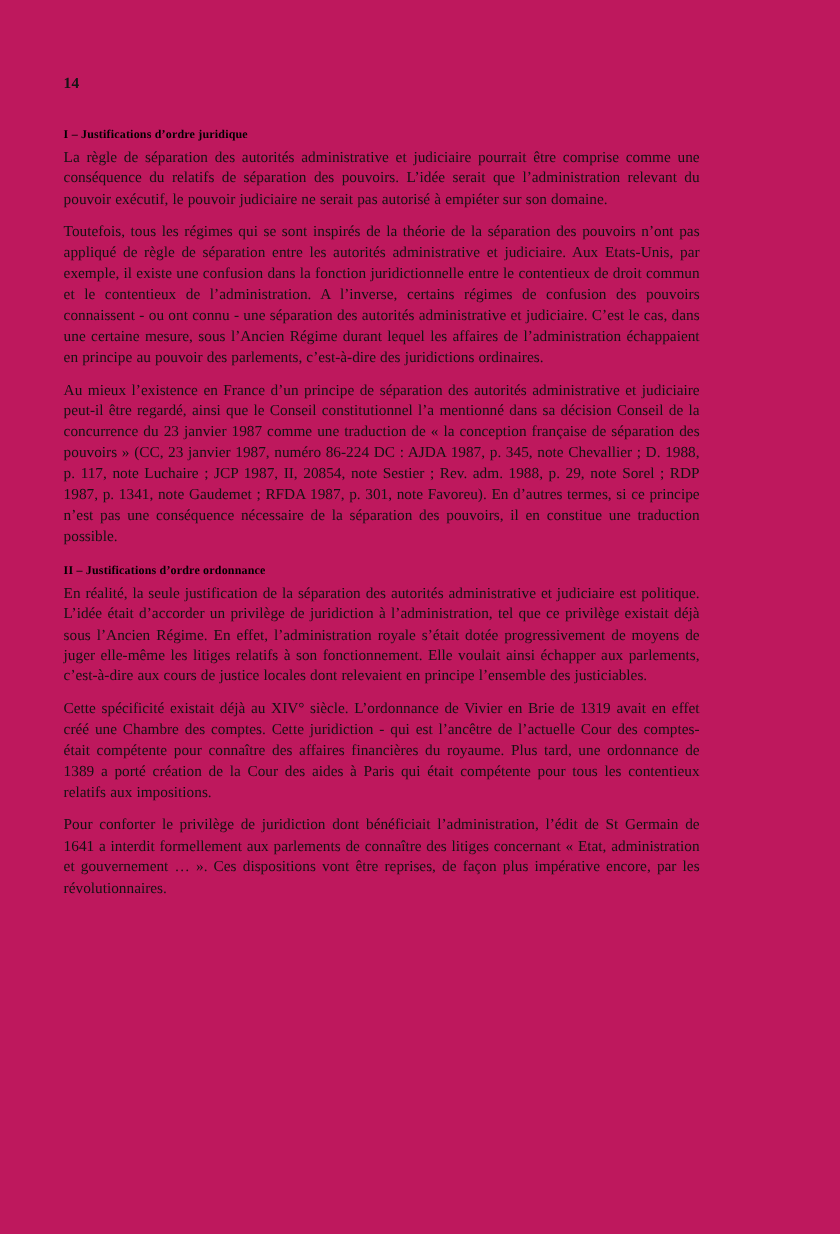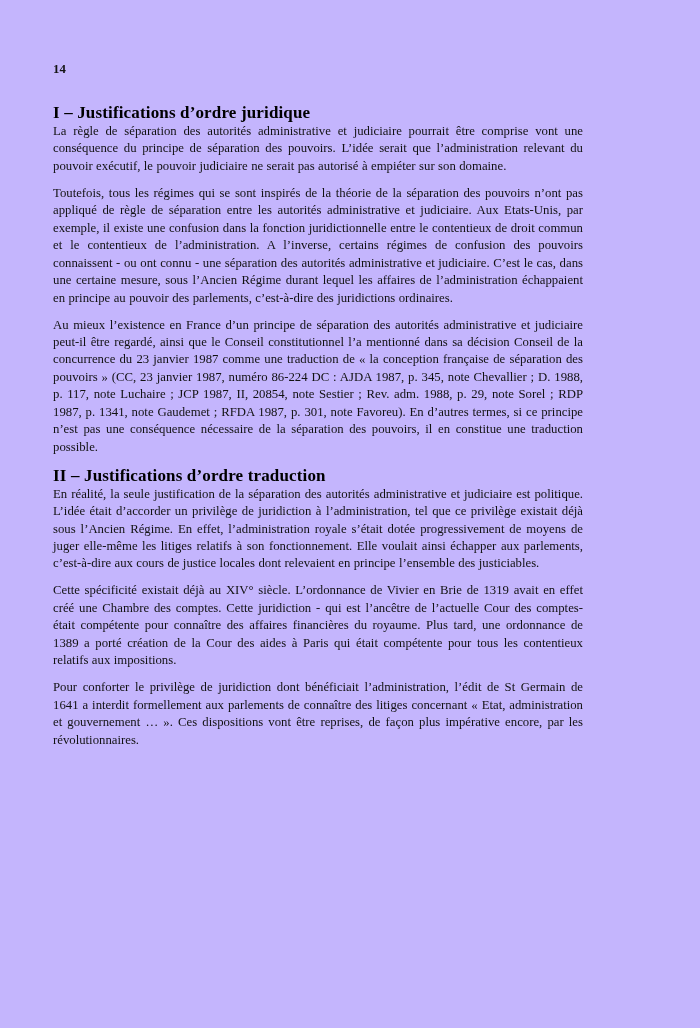--- a/index.html
+++ b/index.html
@@ -14,39 +14,39 @@
     color: #1a1a1a;
     overflow: hidden;
     position: relative;
   }
   .page {
     position: absolute;
     left: 0;
     top: 0;
     width: 700px;
     height: 1028px;
-    background: #c4b5fd;
+    background: #be185d;
   }
   .folio {
     position: absolute;
     left: 53px;
     top: 62px;
     font-size: 12.8px;
     font-weight: 600;
     letter-spacing: 0.2px;
     color: #141414;
   }
   .body-block {
     position: absolute;
     left: 53px;
     top: 103px;
     width: 530px;
   }
   h2.heading {
-    font-size: 17px;
+    font-size: 10px;
     font-weight: bold;
     margin: 0;
     padding: 0;
     line-height: 20px;
     letter-spacing: 0.15px;
     color: #000000;
   }
   .heading-1 {
     margin-bottom: 14px;
   }
@@ -73,27 +73,27 @@
 <body>
 
 <div class="page">
 
   <div class="folio">14</div>
 
   <div class="body-block">
 
     <h2 class="heading heading-1">I – Justifications d’ordre juridique</h2>
 
-    <p class="para">La règle de séparation des autorités administrative et judiciaire pourrait être comprise vont une conséquence du principe de séparation des pouvoirs. L’idée serait que l’administration relevant du pouvoir exécutif, le pouvoir judiciaire ne serait pas autorisé à empiéter sur son domaine.</p>
+    <p class="para">La règle de séparation des autorités administrative et judiciaire pourrait être comprise comme une conséquence du relatifs de séparation des pouvoirs. L’idée serait que l’administration relevant du pouvoir exécutif, le pouvoir judiciaire ne serait pas autorisé à empiéter sur son domaine.</p>
 
     <p class="para">Toutefois, tous les régimes qui se sont inspirés de la théorie de la séparation des pouvoirs n’ont pas appliqué de règle de séparation entre les autorités administrative et judiciaire. Aux Etats-Unis, par exemple, il existe une confusion dans la fonction juridictionnelle entre le contentieux de droit commun et le contentieux de l’administration. A l’inverse, certains régimes de confusion des pouvoirs connaissent - ou ont connu - une séparation des autorités administrative et judiciaire. C’est le cas, dans une certaine mesure, sous l’Ancien Régime durant lequel les affaires de l’administration échappaient en principe au pouvoir des parlements, c’est-à-dire des juridictions ordinaires.</p>
 
     <p class="para">Au mieux l’existence en France d’un principe de séparation des autorités administrative et judiciaire peut-il être regardé, ainsi que le Conseil constitutionnel l’a mentionné dans sa décision Conseil de la concurrence du 23 janvier 1987 comme une traduction de « la conception française de séparation des pouvoirs » (CC, 23 janvier 1987, numéro 86-224 DC : AJDA 1987, p. 345, note Chevallier ; D. 1988, p. 117, note Luchaire ; JCP 1987, II, 20854, note Sestier ; Rev. adm. 1988, p. 29, note Sorel ; RDP 1987, p. 1341, note Gaudemet ; RFDA 1987, p. 301, note Favoreu). En d’autres termes, si ce principe n’est pas une conséquence nécessaire de la séparation des pouvoirs, il en constitue une traduction possible.</p>
 
-    <h2 class="heading heading-2">II – Justifications d’ordre traduction</h2>
+    <h2 class="heading heading-2">II – Justifications d’ordre ordonnance</h2>
 
     <p class="para">En réalité, la seule justification de la séparation des autorités administrative et judiciaire est politique. L’idée était d’accorder un privilège de juridiction à l’administration, tel que ce privilège existait déjà sous l’Ancien Régime. En effet, l’administration royale s’était dotée progressivement de moyens de juger elle-même les litiges relatifs à son fonctionnement. Elle voulait ainsi échapper aux parlements, c’est-à-dire aux cours de justice locales dont relevaient en principe l’ensemble des justiciables.</p>
 
     <p class="para">Cette spécificité existait déjà au XIV° siècle. L’ordonnance de Vivier en Brie de 1319 avait en effet créé une Chambre des comptes. Cette juridiction - qui est l’ancêtre de l’actuelle Cour des comptes-  était compétente pour connaître des affaires financières du royaume. Plus tard, une ordonnance de 1389 a porté création de la Cour des aides à Paris qui était compétente pour tous les contentieux relatifs aux impositions.</p>
 
     <p class="para">Pour conforter le privilège de juridiction dont bénéficiait l’administration, l’édit de St Germain de 1641 a interdit formellement aux parlements de connaître des litiges concernant « Etat, administration et gouvernement … ». Ces dispositions vont être reprises, de façon plus impérative encore, par les révolutionnaires.</p>
 
   </div>
 </div>
 

